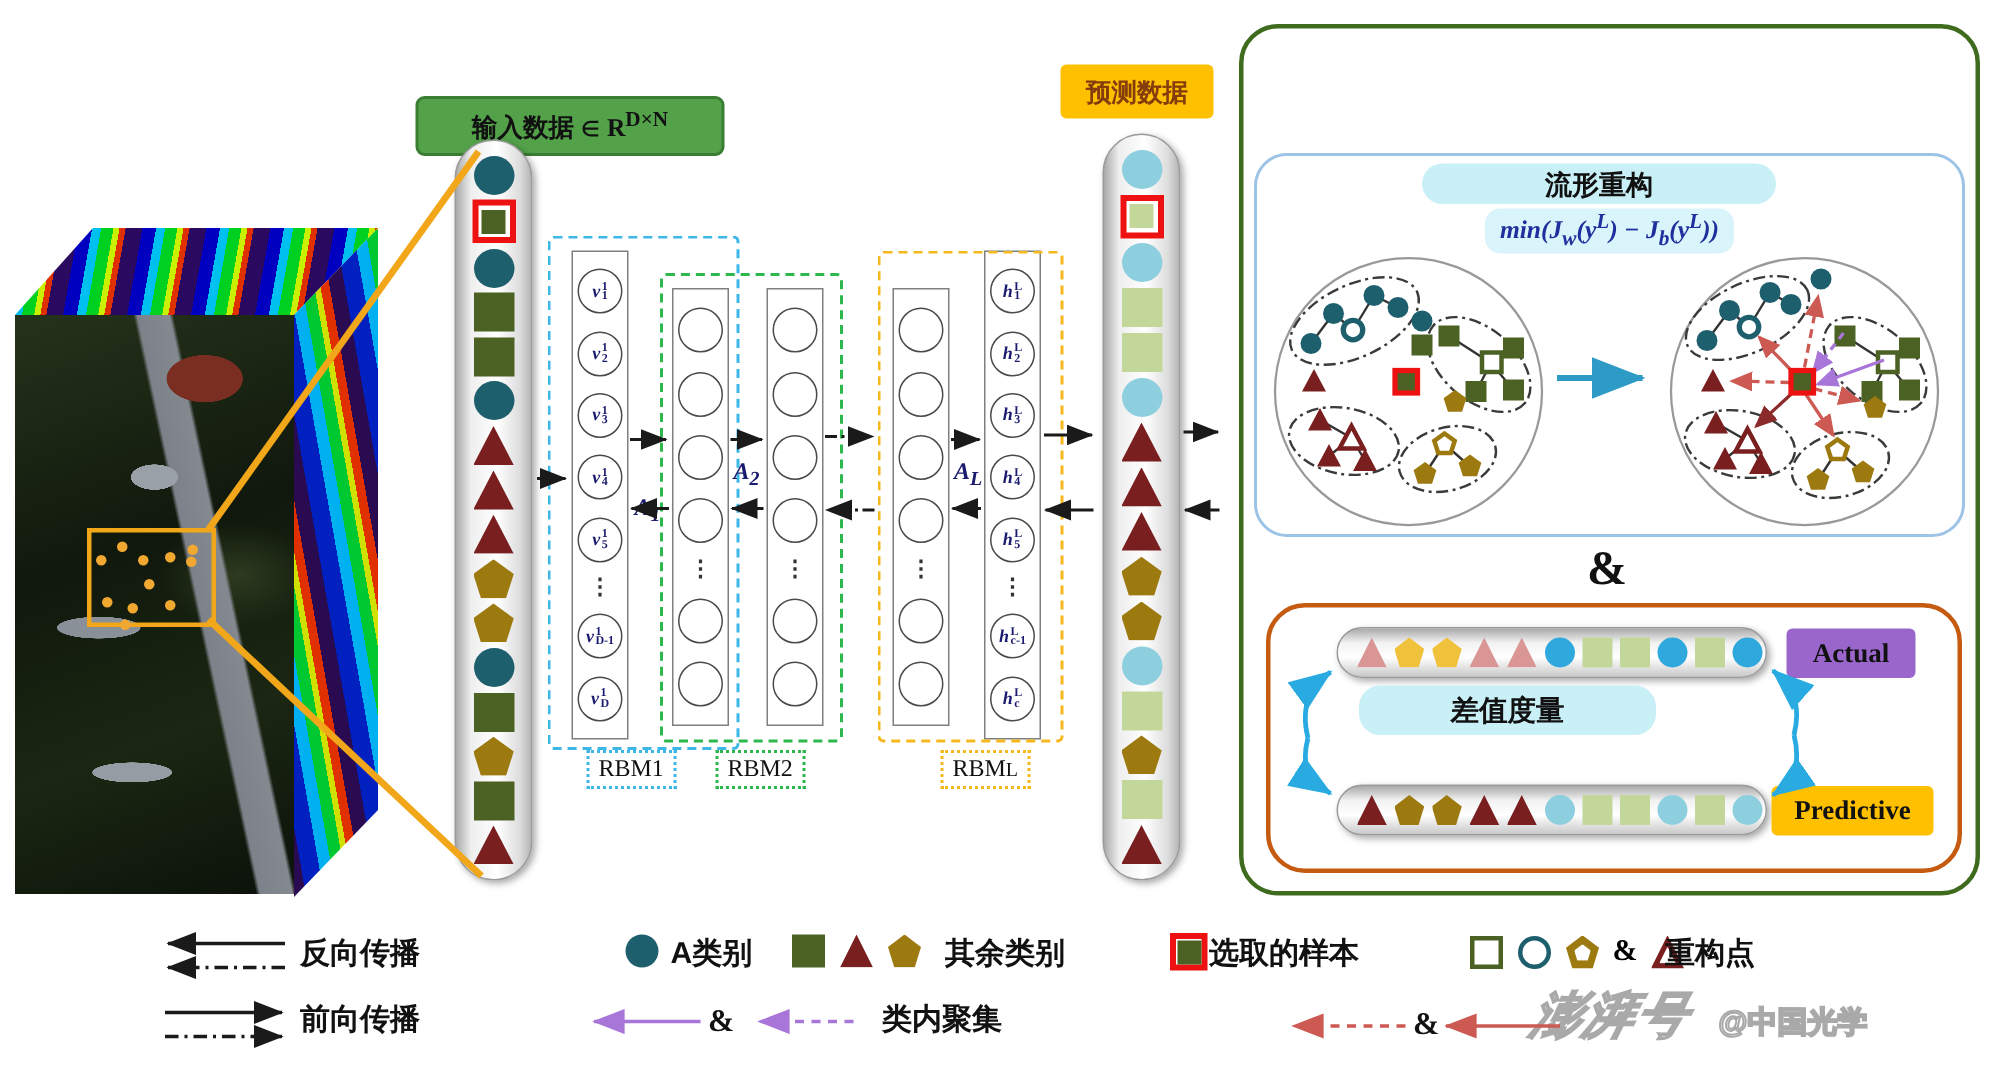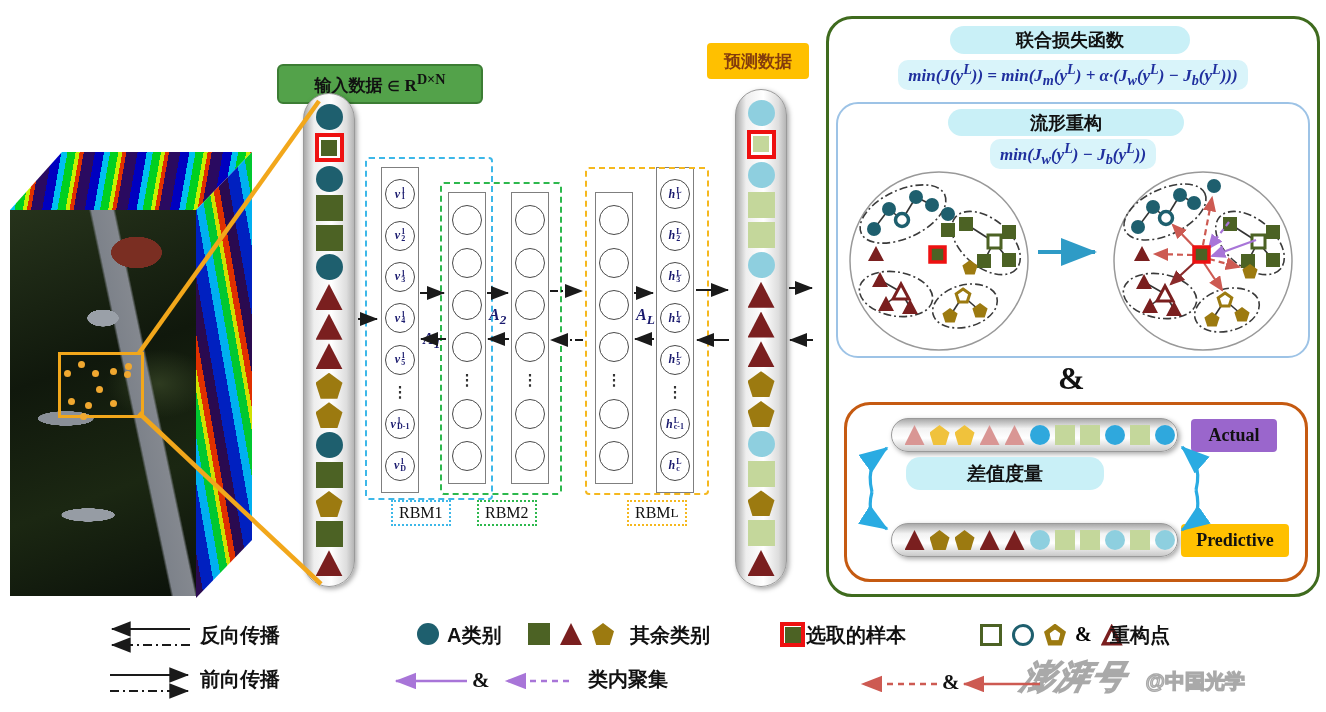--- a/index.html
+++ b/index.html
@@ -290,24 +290,20 @@
       <span class="shp pentagon" style="background: var(--gold);"></span>
       <span class="shp pentagon" style="background: var(--gold);"></span>
       <span class="shp circle" style="background: var(--light-blue);"></span>
       <span class="shp square" style="background: var(--light-green);"></span>
       <span class="shp pentagon" style="background: var(--gold);"></span>
       <span class="shp square" style="background: var(--light-green);"></span>
       <span class="shp triangle" style="background: var(--dark-red);"></span>
     </div>
 
   <div class="abs panel"></div>
-  <div class="abs cpill" style="left:950px;top:26px;width:240px;height:28px;">联合损失函数</div>
-  <div class="abs formula-line" style="left:836px;top:60px;width:474px;">
-    <span class="math fpill">min(J(y<sup>L</sup>)) = min(J<sub>m</sub>(y<sup>L</sup>) + α·(J<sub>w</sub>(y<sup>L</sup>) − J<sub>b</sub>(y<sup>L</sup>)))</span>
-  </div>
   <div class="abs manifold-box"></div>
   <div class="abs cpill" style="left:948px;top:109px;width:236px;height:27px;">流形重构</div>
   <div class="abs formula-line" style="left:836px;top:139px;width:474px;">
     <span class="math fpill">min(J<sub>w</sub>(y<sup>L</sup>) − J<sub>b</sub>(y<sup>L</sup>))</span>
   </div>
 
   <svg class="abs scatter" style="left:846px;top:168px;" width="186" height="186" viewBox="0 0 186 186">
     <circle cx="93" cy="93" r="89" fill="#fff" stroke="#999" stroke-width="1.5"></circle>
     <g>
       <ellipse cx="57" cy="46" rx="46" ry="24" transform="rotate(-25 57 46)" class="clust"></ellipse>

